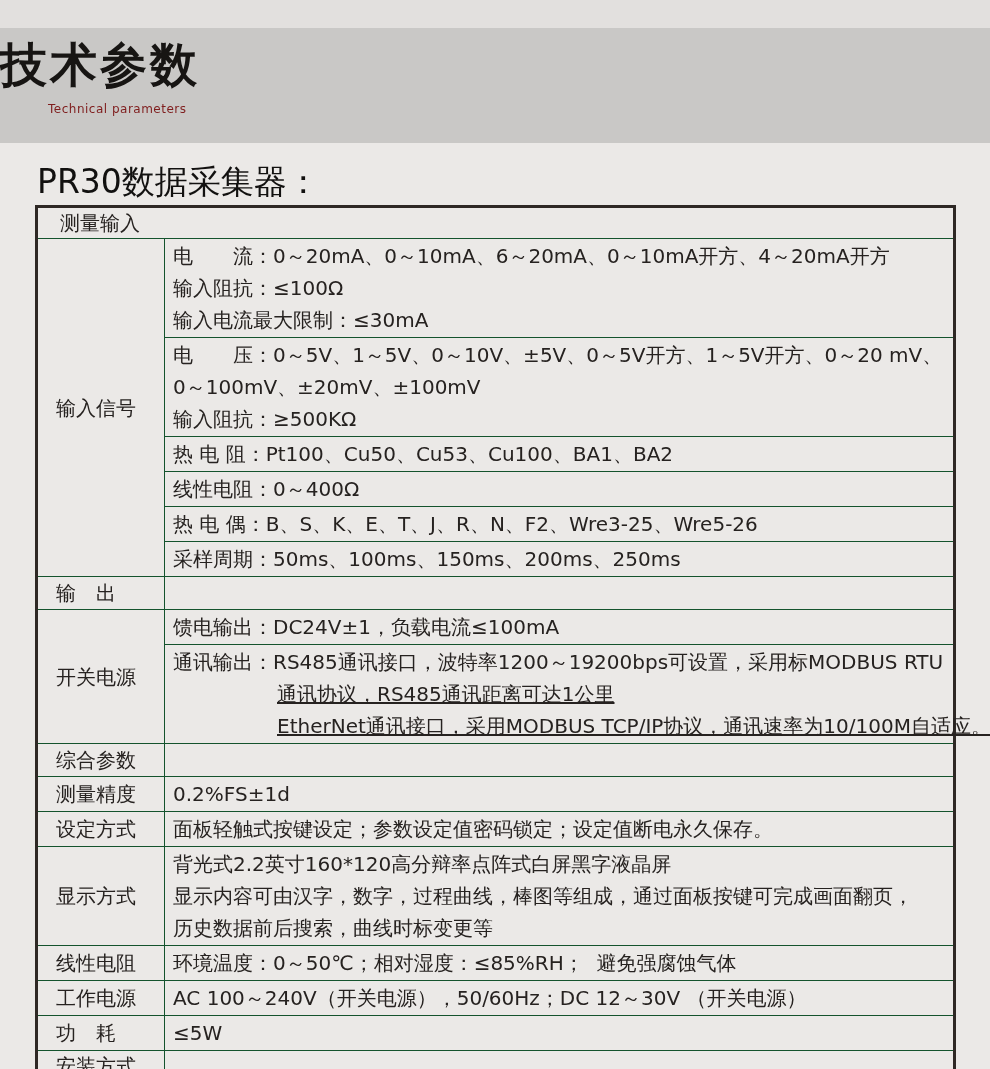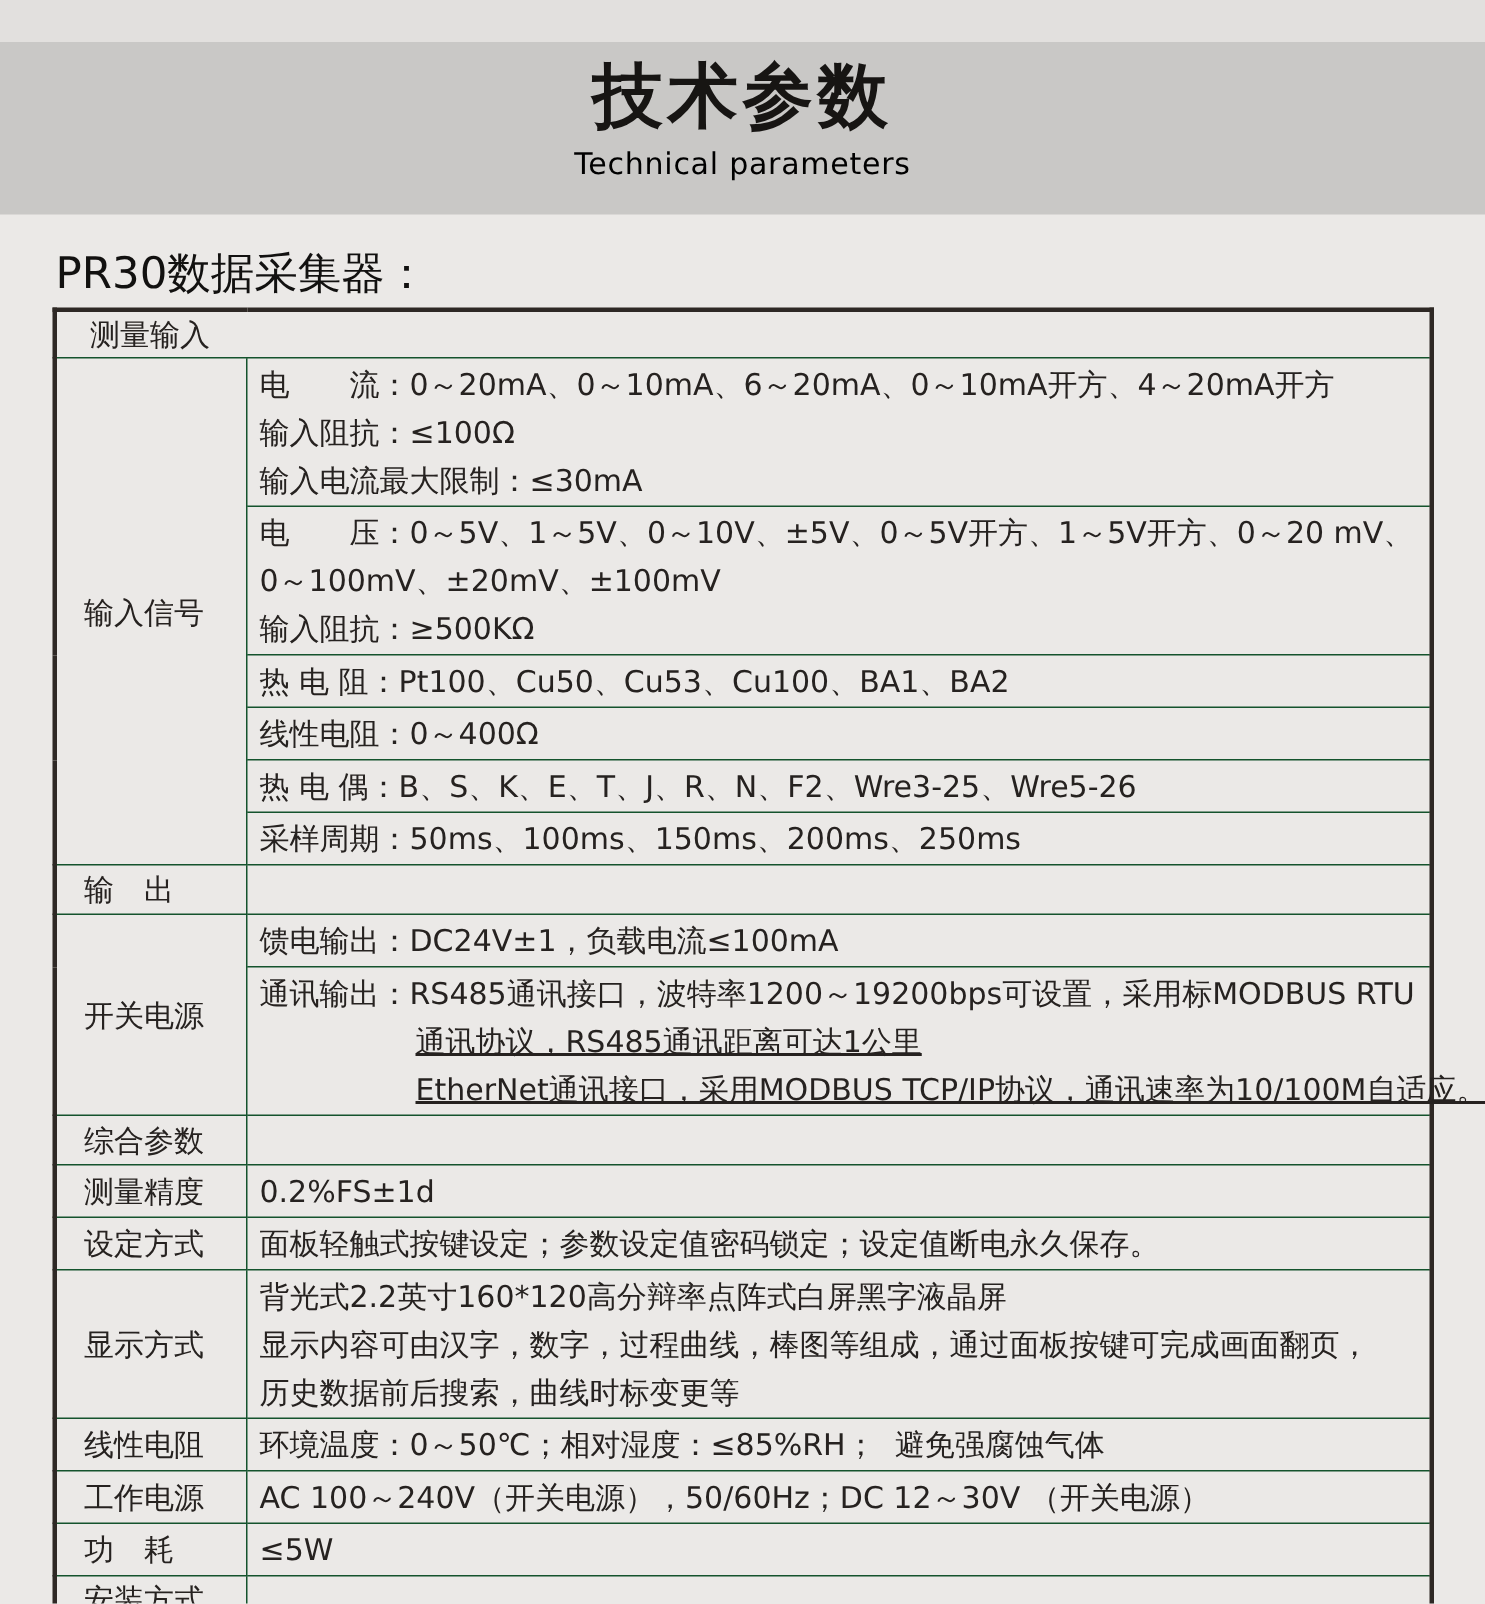--- a/index.html
+++ b/index.html
@@ -6,33 +6,33 @@
   body{
     width:990px;height:1069px;
     background:#ebe9e7;
     font-family:"DejaVu Sans","Liberation Sans",sans-serif;
     color:#262220;
     overflow:hidden;
   }
   .top-strip{height:28px;background:#e2e0de;}
   .title-band{
     height:115px;background:#c9c8c6;
-    text-align:center;
+    text-align:left;
   }
   .main-title{
     margin:0;padding-top:6px;
     font-size:47px;font-weight:bold;color:#171513;
     letter-spacing:3px;line-height:62px;
   }
   .sub-title{
-    font-size:20px;color:#000000;line-height:26px;letter-spacing:0.5px;
+    font-size:12px;color:#7f1d1d;line-height:26px;letter-spacing:0.5px;padding-left:48px;
   }
   .section-heading{
     margin:16px 0 0 37px;
-    font-size:29px;font-weight:500;color:#121110;
+    font-size:33px;font-weight:500;color:#121110;
     height:46px;line-height:46px;
   }
   table.spec{
     margin-left:35px;
     width:921px;
     border-collapse:collapse;
     table-layout:fixed;
     border:3px solid #2e2825;
     font-size:20px;
   }

